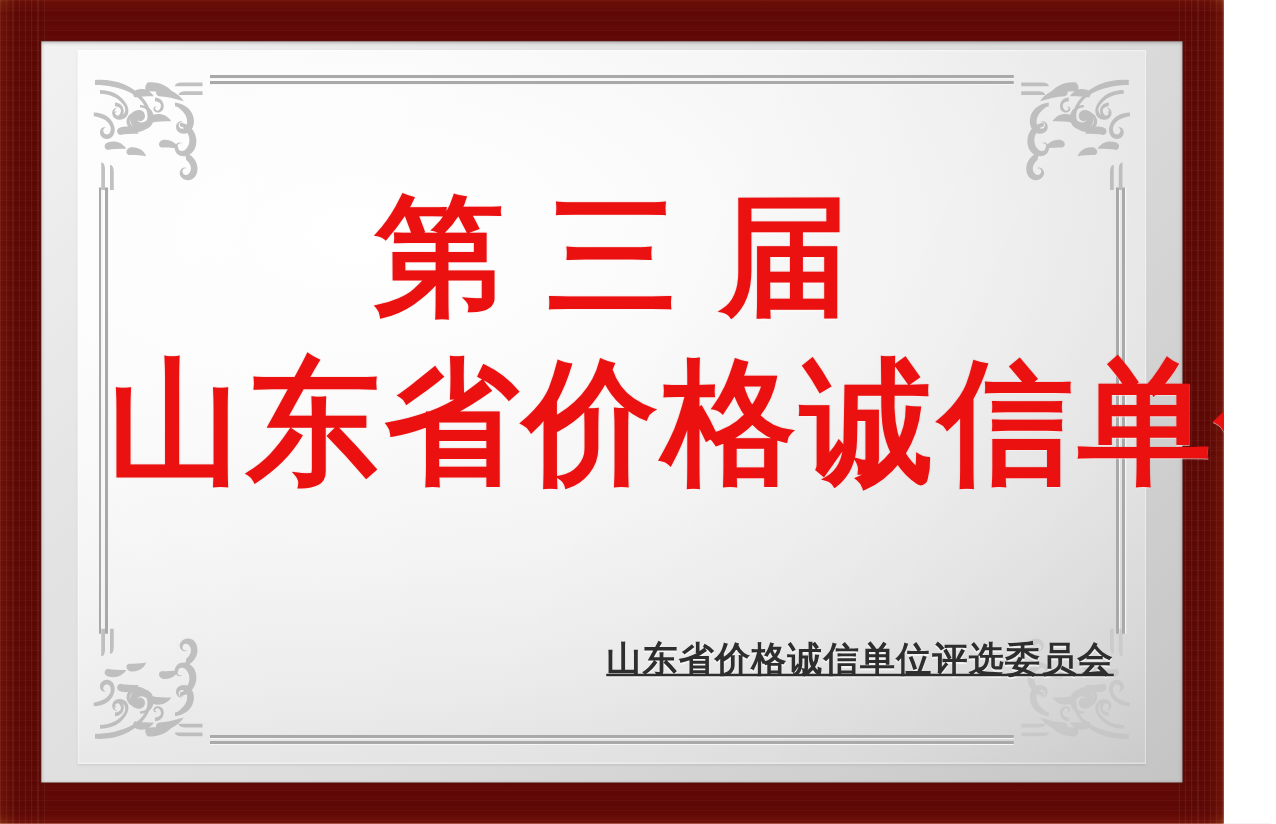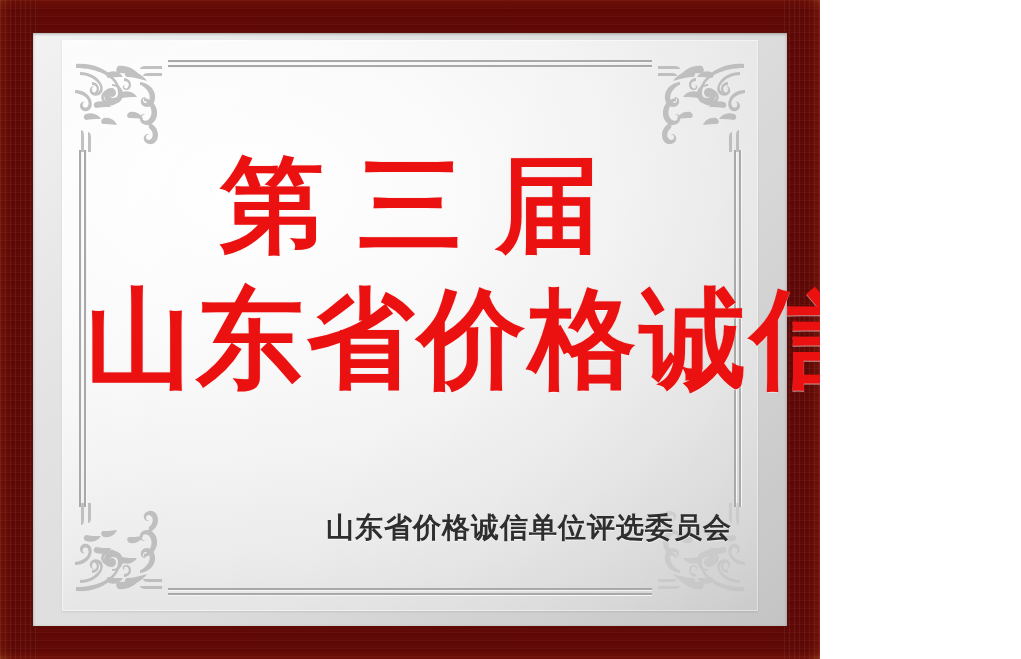--- a/index.html
+++ b/index.html
@@ -10,21 +10,21 @@
   body {
     width: 1021px;
     height: 659px;
     overflow: hidden;
     font-family: "DejaVu Sans", "Liberation Sans", sans-serif;
   }
 
   
   #plaque {
     position: relative;
-    width: 820px;
+    width: 979px;
     height: 659px;
     box-sizing: border-box;
     overflow: hidden;
     background: #9e2b22;
   }
 
   
   .wood-bevel {
     position: absolute;
     inset: 0;
@@ -202,20 +202,21 @@
     text-indent: 4px;
     margin-top: 28px;
     transform: scaleX(0.99);
   }
 
   .sign-block {
     position: absolute;
     right: 10px;
     bottom: 66px;
     color: #2e2e2e;
+    text-decoration: underline;
   }
   .sign-org {
     font-size: 28px;
     font-weight: 700;
     letter-spacing: 1px;
     line-height: 1.25;
     white-space: nowrap;
     text-shadow: 0 1px 0 rgba(255,255,255,0.6);
   }
   .sign-date {

